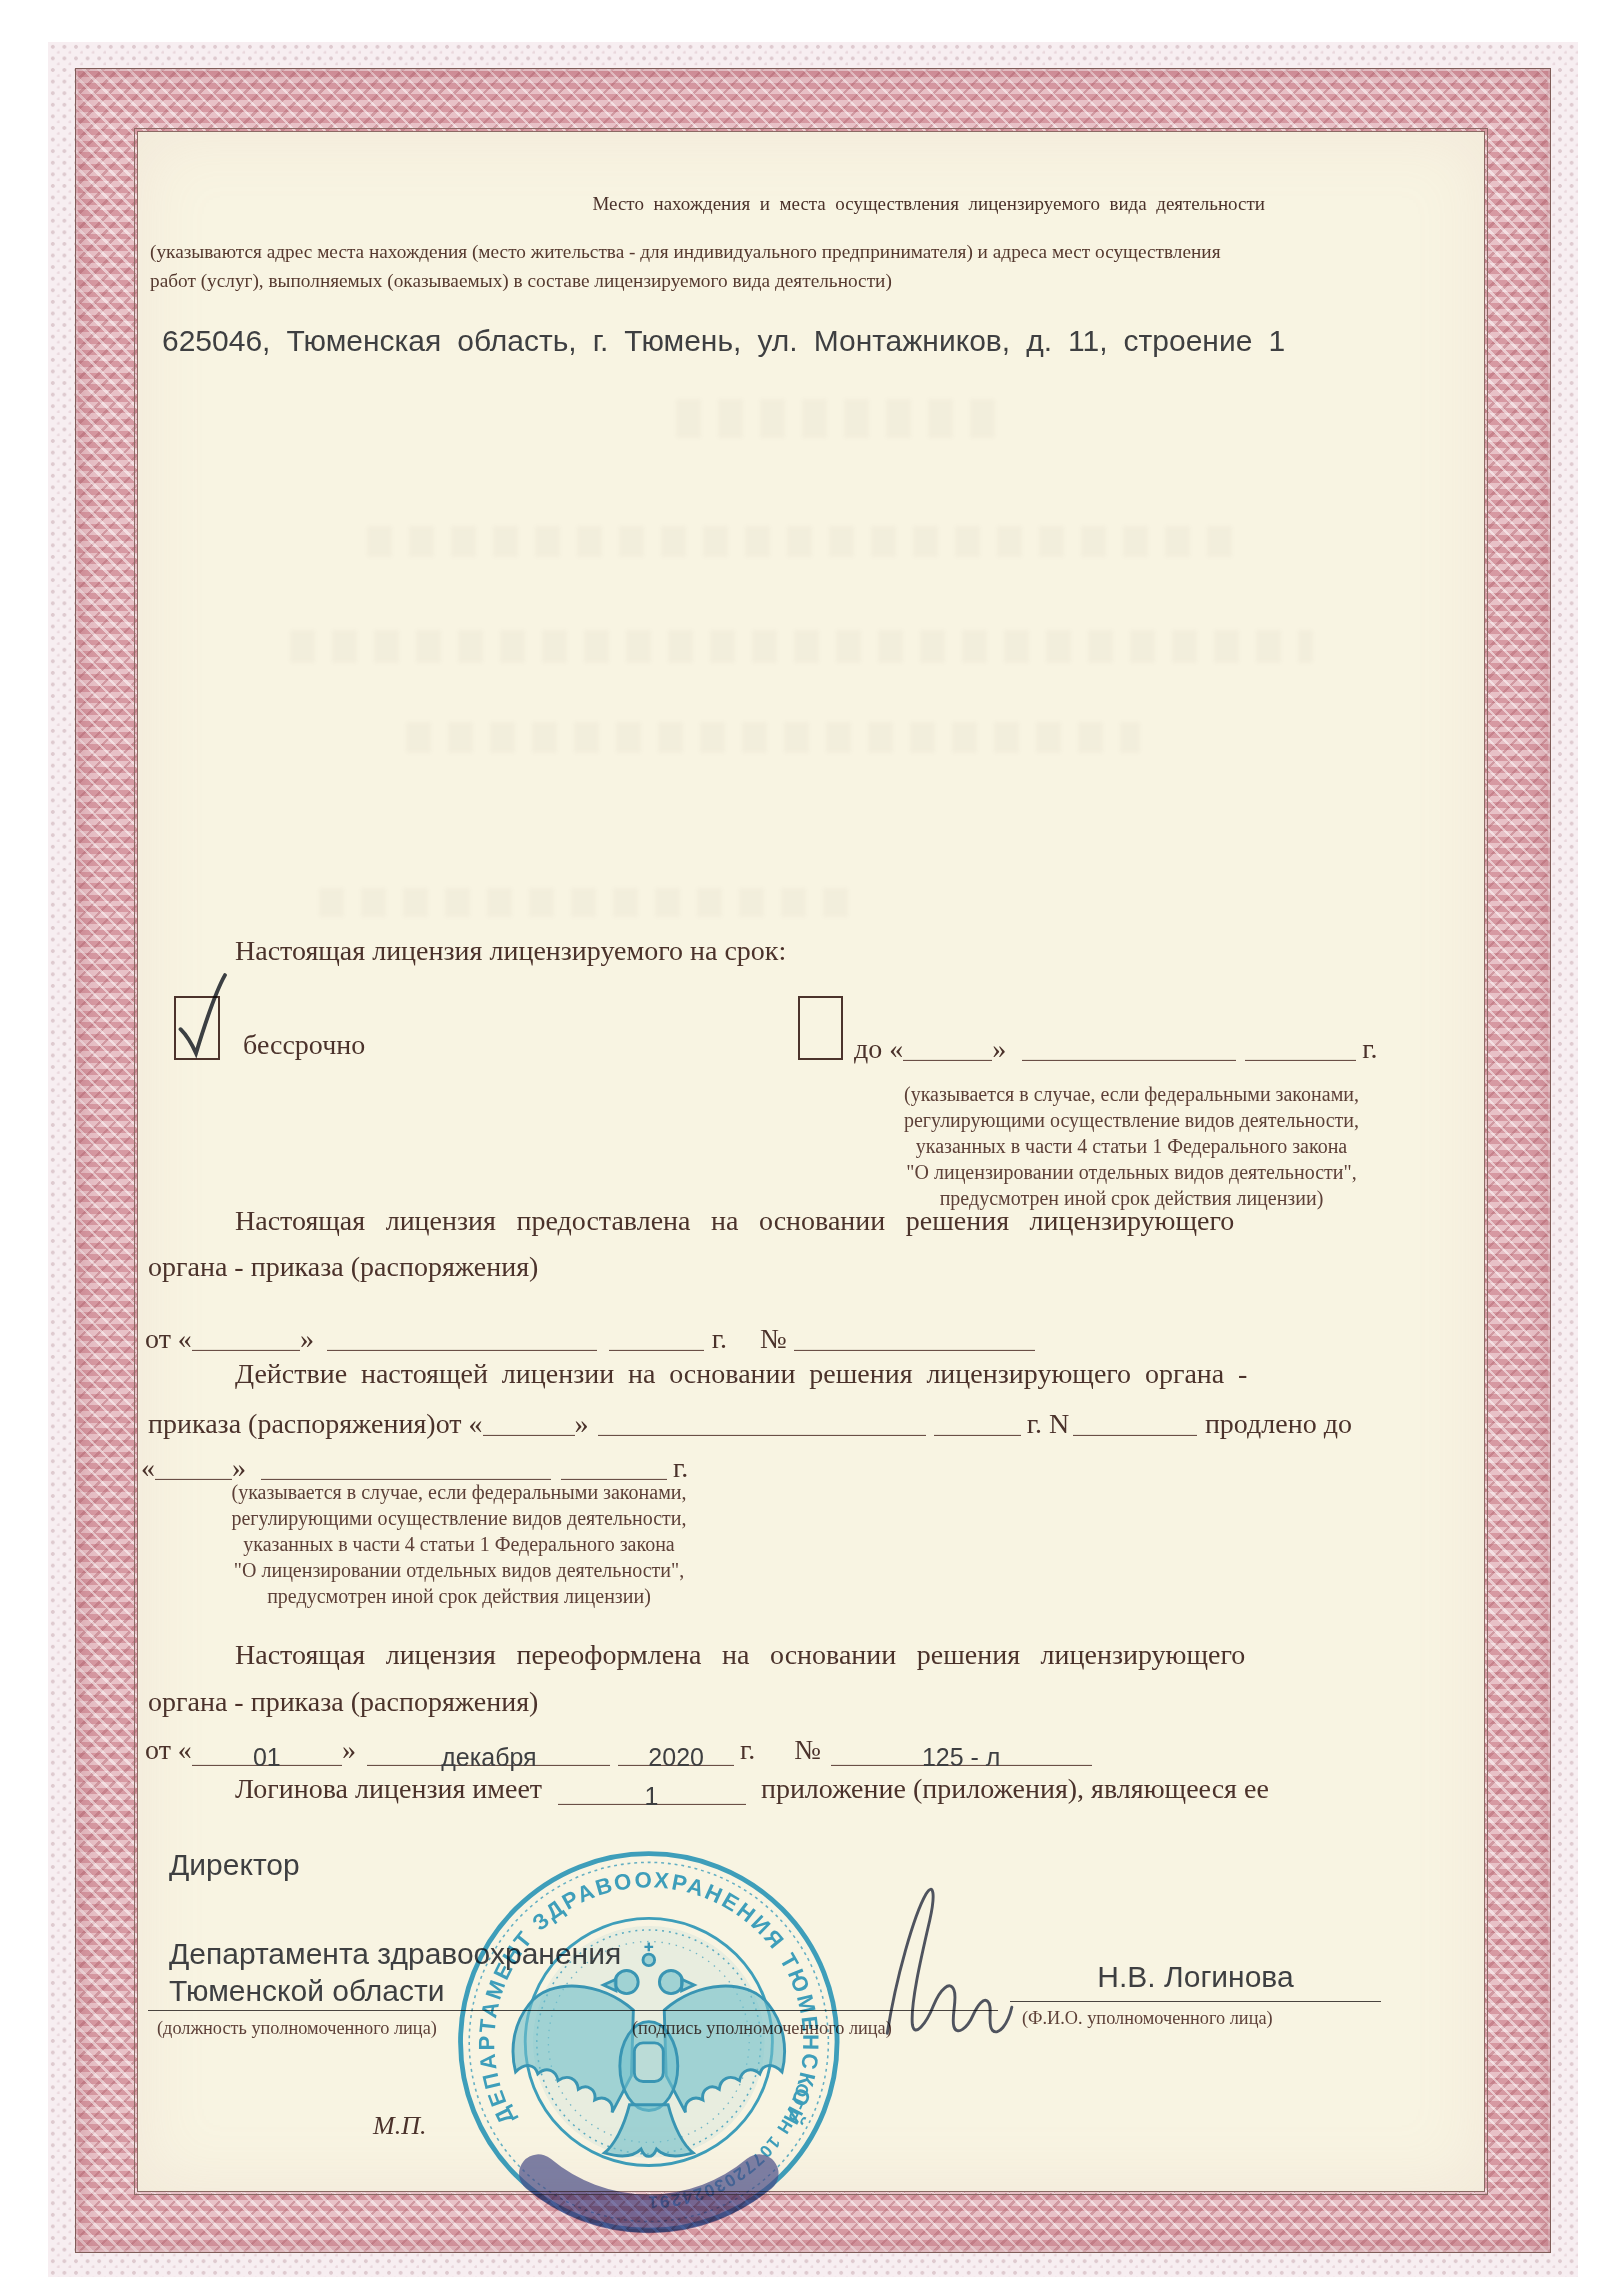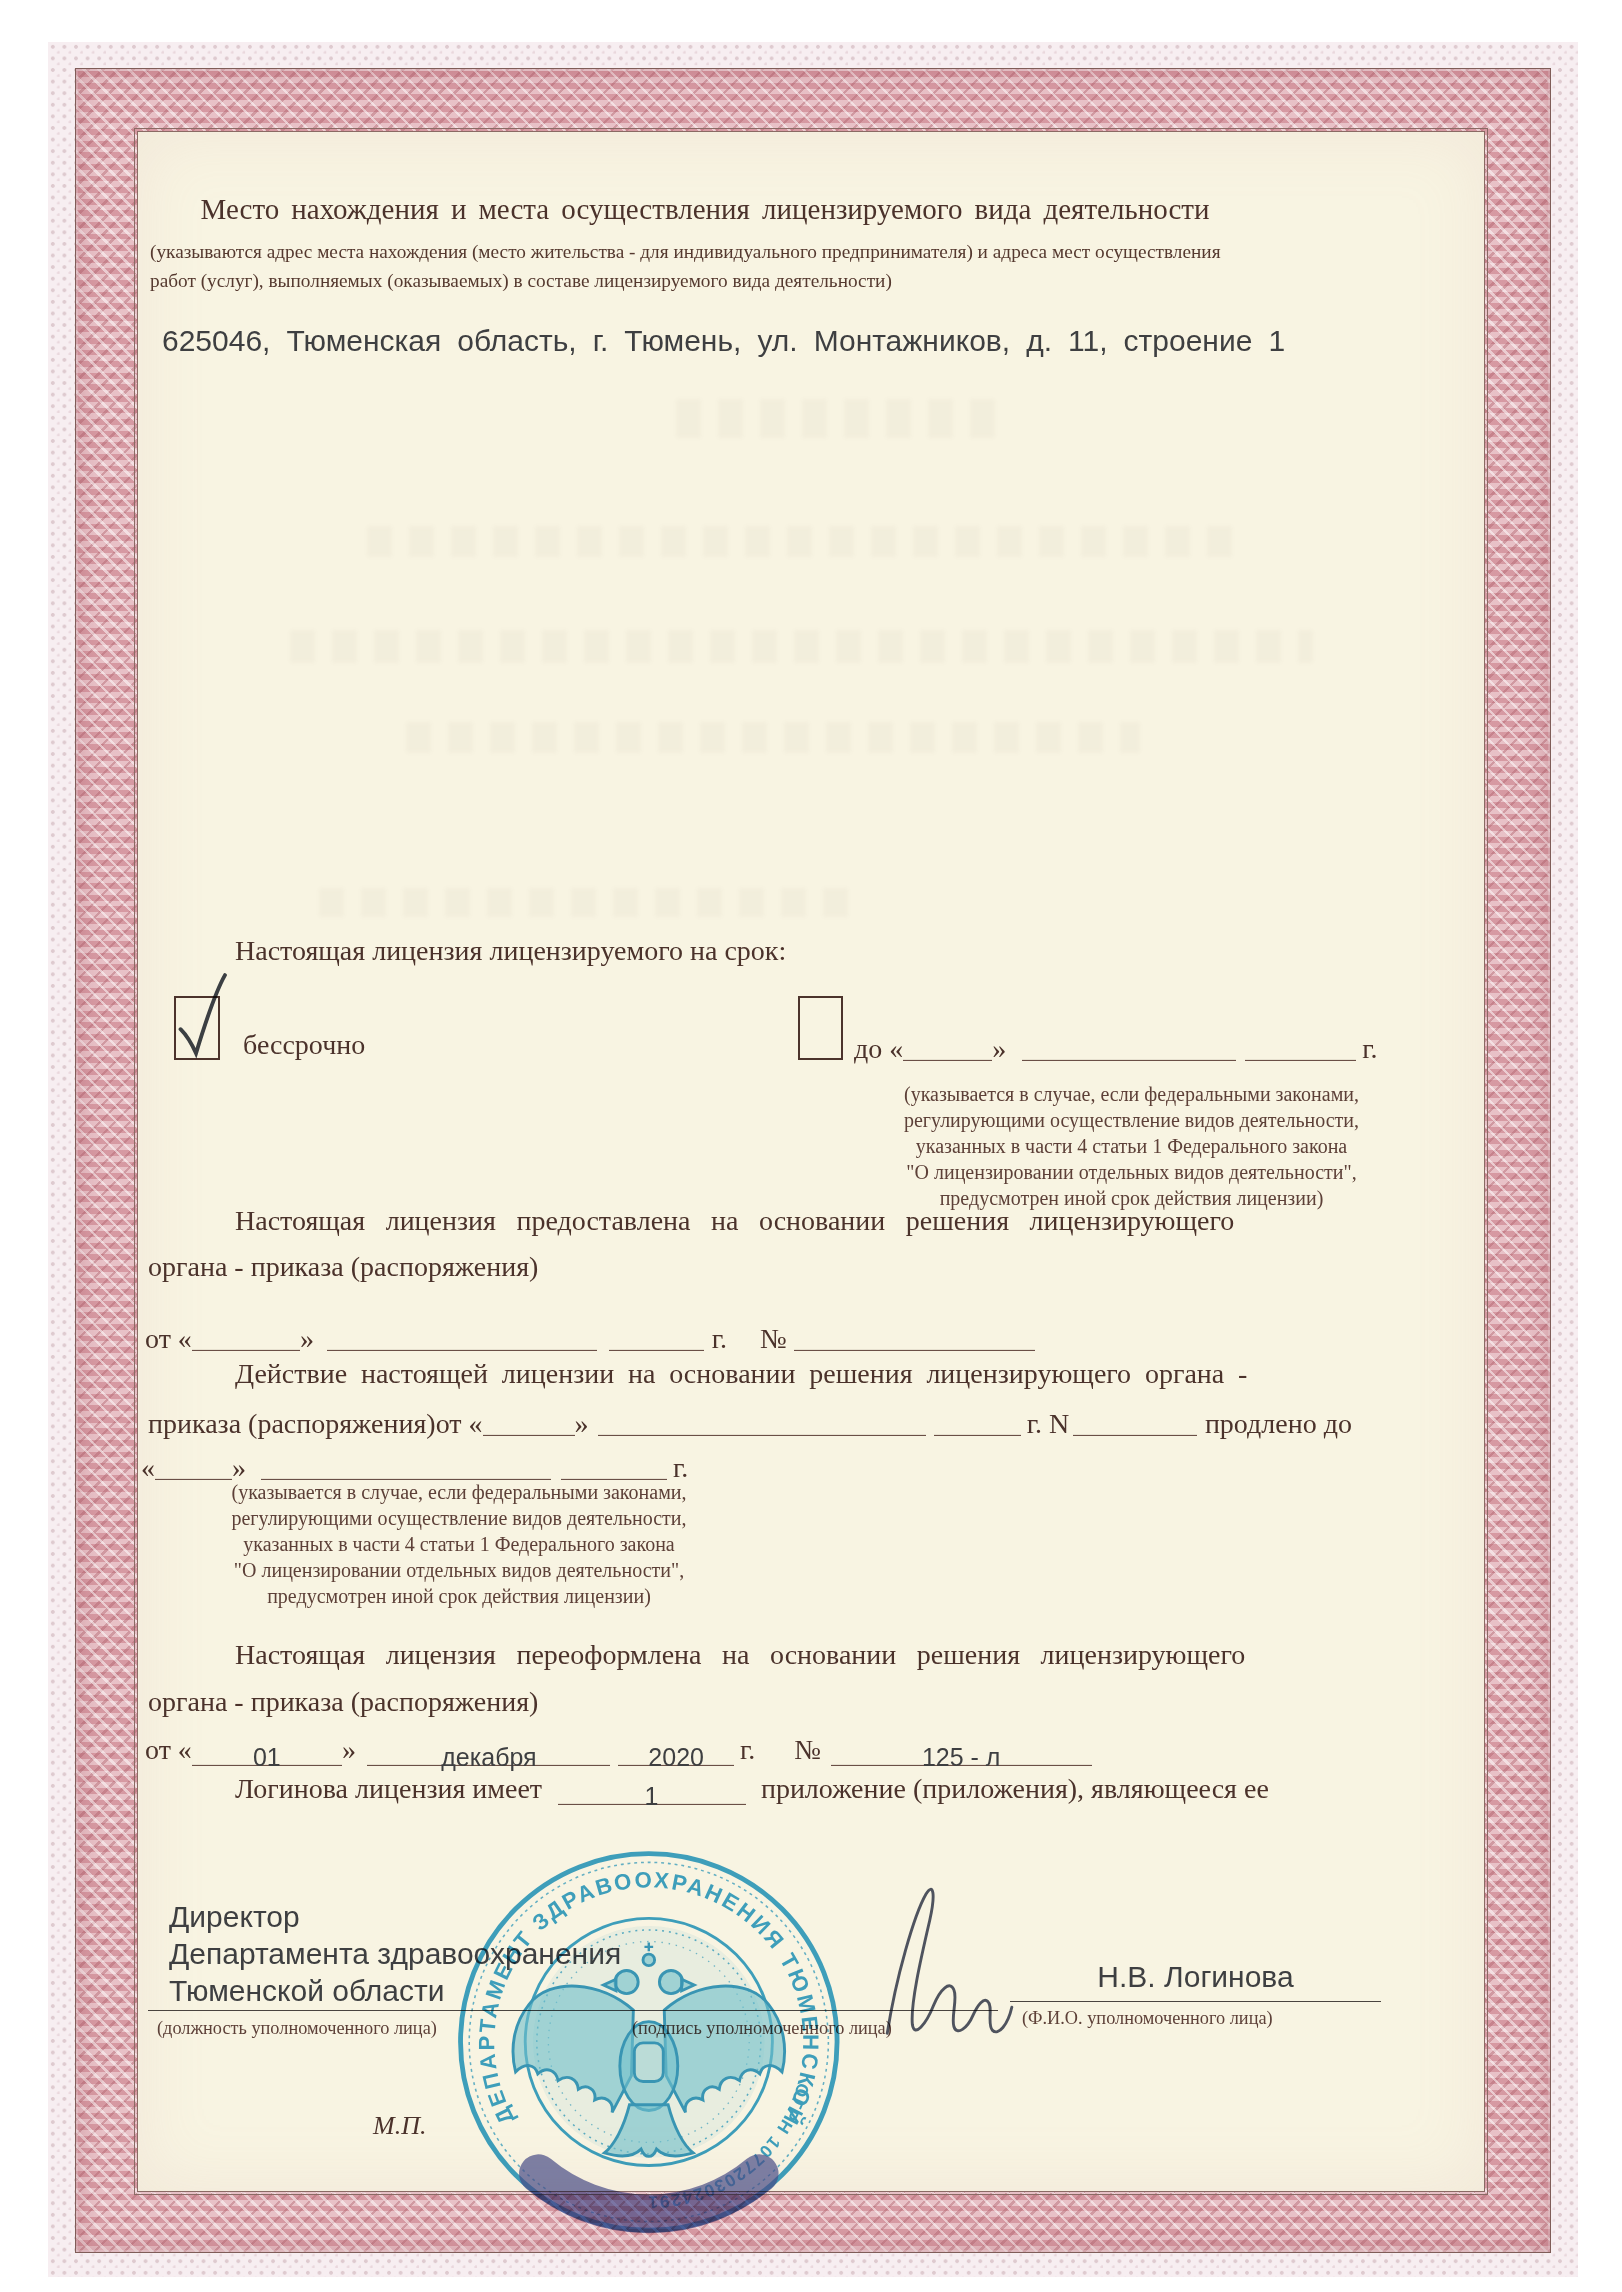--- a/index.html
+++ b/index.html
@@ -20,21 +20,21 @@
           repeating-linear-gradient(45deg,rgba(255,255,255,.5) 0 2.4px,rgba(255,255,255,0) 2.4px 10.6px),
           repeating-linear-gradient(-45deg,rgba(176,98,109,.42) 0 2.4px,rgba(176,98,109,0) 2.4px 10.6px),
           repeating-linear-gradient(0deg,rgba(255,255,255,.28) 0 5.8px,rgba(196,120,131,.32) 5.8px 11.6px);
         box-shadow: inset 0 0 23px rgba(158,78,90,.42), inset 0 0 0 1.9px rgba(255,255,255,.3);}
   .content{position:absolute;left:137px;top:131px;right:137px;bottom:100px;
         background:#f8f4e2;border:1.2px solid #8a6a64;outline:1px solid #8a6a64;outline-offset:2.9px;
         box-shadow: inset 0 0 68px rgba(214,170,166,.16);}
   
   .t{position:absolute;white-space:nowrap;color:#4b322b;z-index:3;}
   .serif29{font-size:28px;}
-  .title{font-size:29px;word-spacing:4.8px;text-align:center;}
+  .title{font-size:19px;word-spacing:4.8px;text-align:right;}
   .smallnote{font-size:19.3px;line-height:29px;color:#55392f;}
   .sans{font-family:"Liberation Sans","DejaVu Sans",sans-serif;color:#3e3f41;}
   .note{position:absolute;z-index:3;font-size:20px;line-height:26px;text-align:center;color:#5d4038;}
   .note span{display:block;}
   .row{position:absolute;white-space:nowrap;z-index:3;font-size:28px;color:#4b322b;}
   .blank{display:inline-block;border-bottom:1.9px solid #5a3e36;height:1em;text-align:center;transform:translateY(2.9px);}
   .val{font-family:"Liberation Sans","DejaVu Sans",sans-serif;font-style:normal;color:#3e3f41;font-size:25px;display:inline-block;transform:translateY(3.9px);}
   .ws-wide{word-spacing:13.5px;}
   .ws-mid{word-spacing:6.8px;}
   .checkbox{position:absolute;border:2.4px solid #4c332c;background:transparent;z-index:3;}
@@ -110,21 +110,21 @@
   <div class="t serif29" style="left:148px;top:1686px;">органа - приказа (распоряжения)</div>
 
   <div class="row" style="left:145px;top:1734px;">
     <span>от «</span><span class="blank" style="width:150px;"><i class="val">01</i></span><span>»</span><span class="blank" style="width:243px;margin-left:11.6px;"><i class="val">декабря</i></span><span class="blank" style="width:116px;margin-left:7.7px;"><i class="val">2020</i></span><span style="margin-left:5.8px;">г.</span><span style="margin-left:39px;">№</span><span class="blank" style="width:261px;margin-left:9.7px;"><i class="val">125 - л</i></span>
   </div>
 
   <div class="row" style="left:235px;top:1773px;">
     <span>Логинова лицензия имеет</span><span class="blank" style="width:188px;margin-left:15.4px;"><i class="val">1</i></span><span style="margin-left:15.4px;">приложение (приложения), являющееся ее</span>
   </div>
 
-  <div class="t sans" style="left:169px;top:1900px;font-size:30px;text-align:right;">Директор</div>
+  <div class="t sans" style="left:169px;top:1848px;font-size:30px;text-align:right;">Директор</div>
   <div class="t sans" style="left:169px;top:1937px;font-size:30px;">Департамента здравоохранения</div>
   <div class="t sans" style="left:169px;top:1974px;font-size:30px;">Тюменской области</div>
 
   <div class="hr" style="left:148px;top:2010px;width:850px;"></div>
   <div class="caption" style="left:157px;top:2018px;">(должность уполномоченного лица)</div>
   <div class="caption" style="left:632px;top:2018px;">(подпись уполномоченного лица)</div>
 
   <div class="t sans" style="left:1010px;top:1960px;width:371px;font-size:30px;text-align:center;">Н.В. Логинова</div>
   <div class="hr" style="left:1010px;top:2001px;width:371px;"></div>
   <div class="caption" style="left:1022px;top:2008px;">(Ф.И.О. уполномоченного лица)</div>

